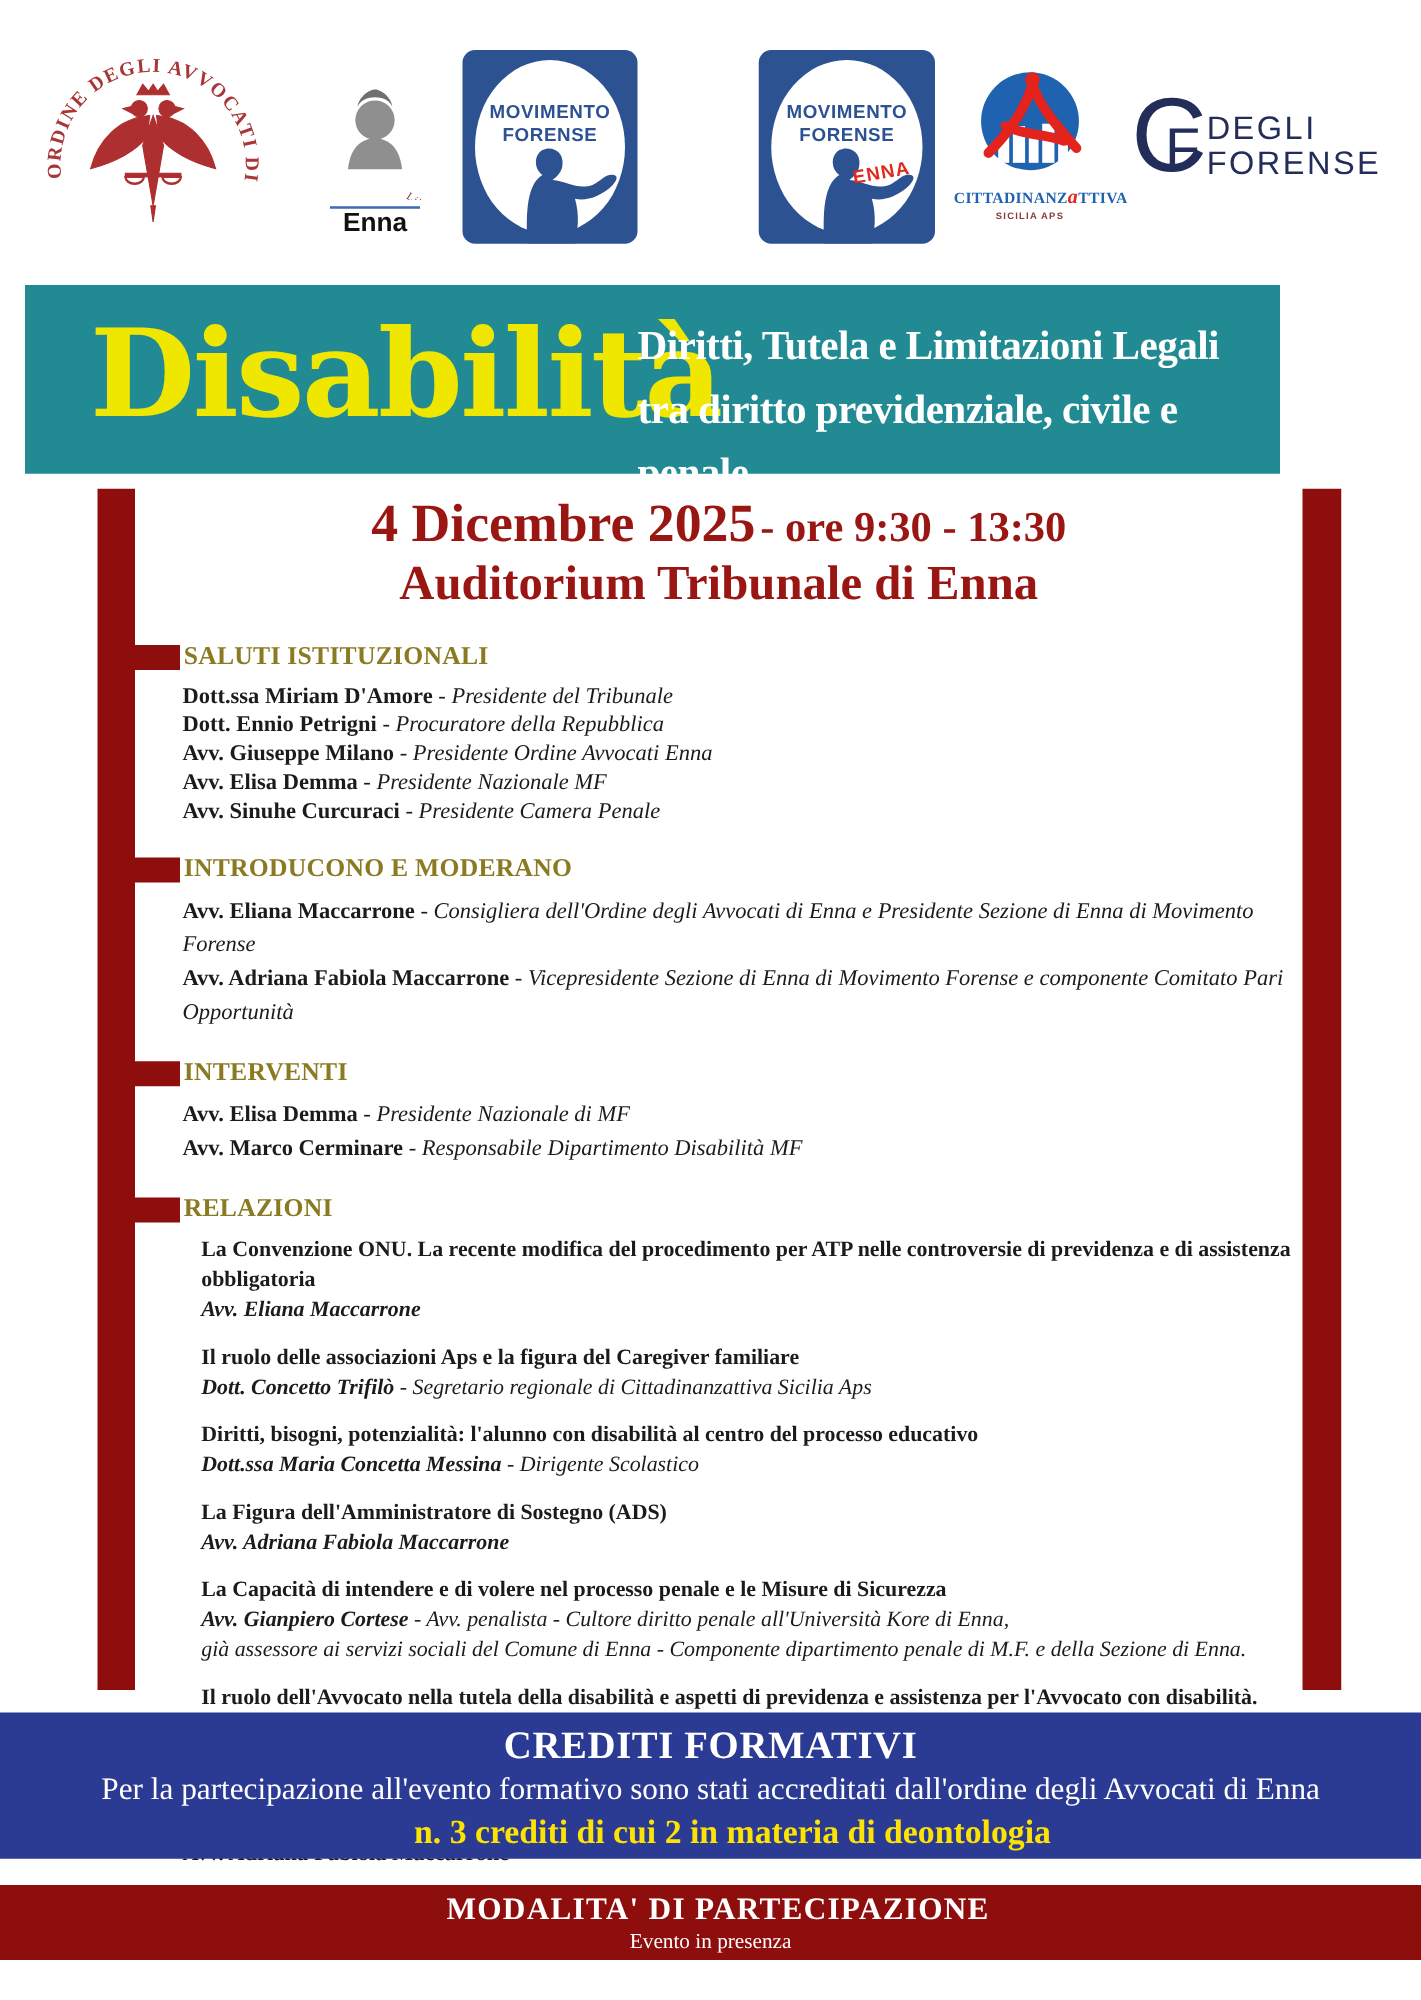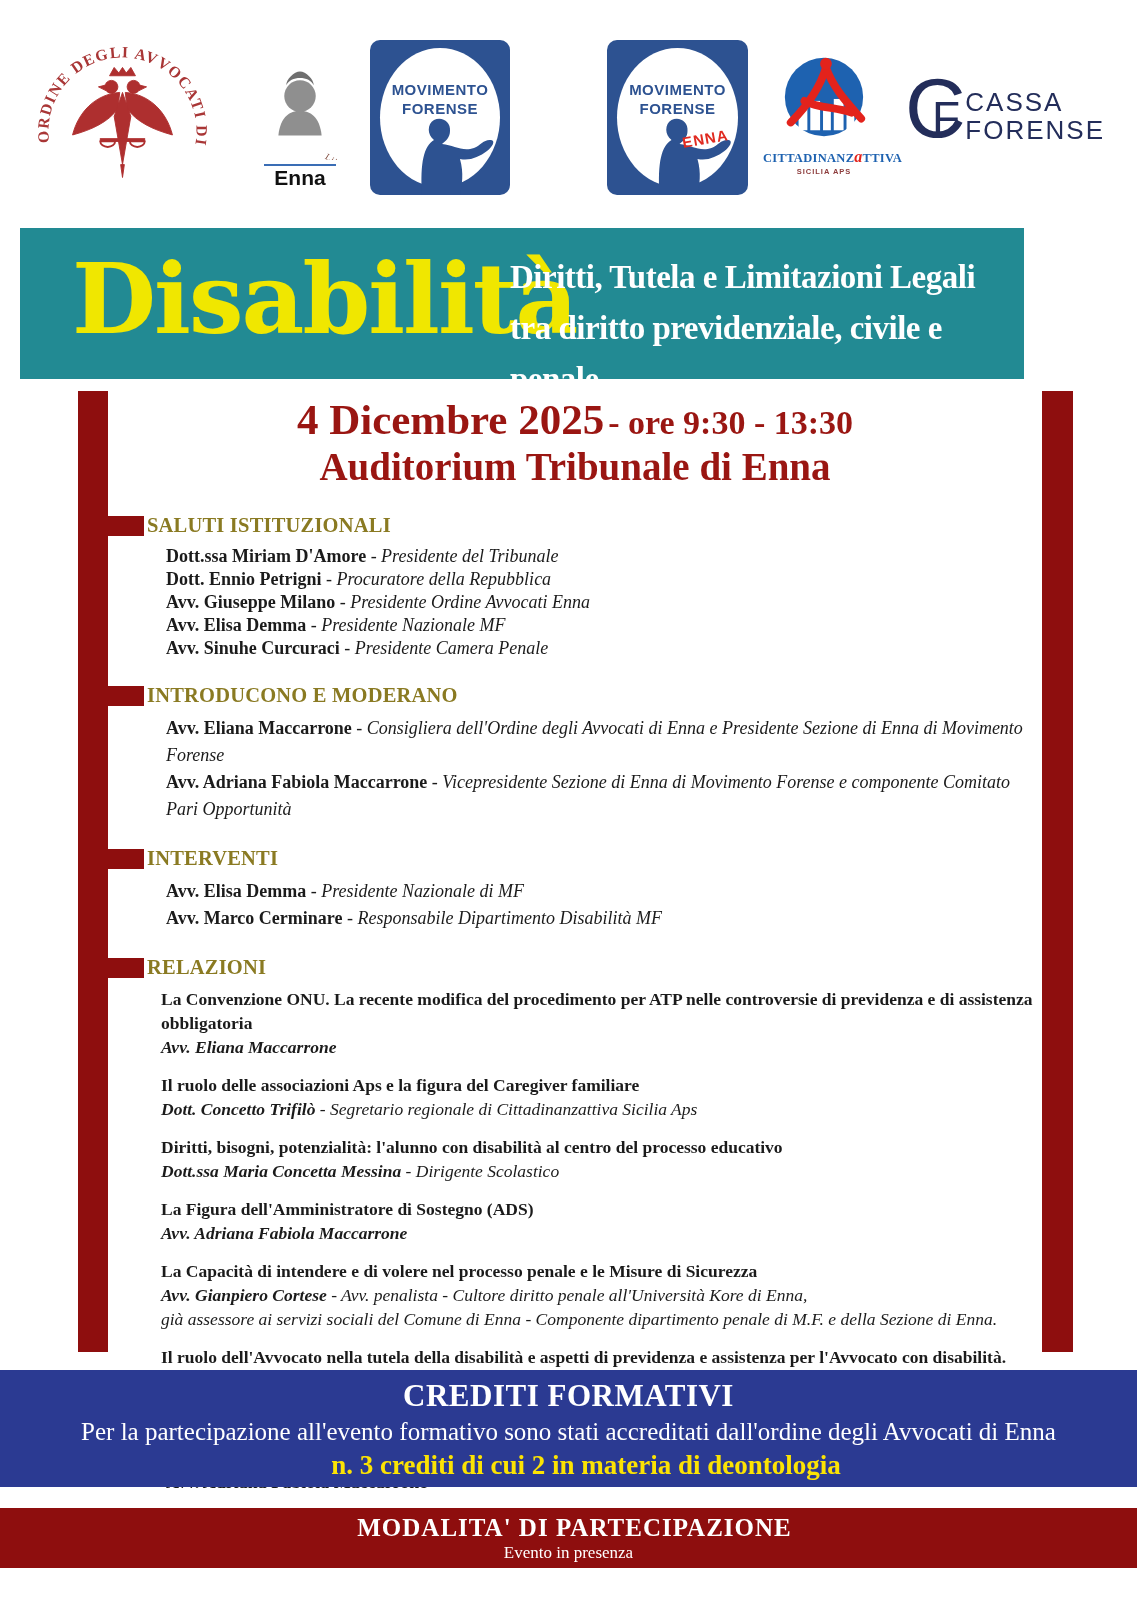--- a/index.html
+++ b/index.html
@@ -45,21 +45,21 @@
   
   .content{position:absolute;left:108px;top:391px;width:934px;}
   .event-head{text-align:center;color:#9a1612;font-weight:bold;margin-top:4px;}
   .event-head .t1{font-size:43px;}
   .event-head .t2{font-size:34px;}
   .event-head .venue{font-size:39px;line-height:46px;}
 
   .sec-head{display:flex;align-items:center;margin-top:24px;}
   .sec-head .tab{width:36px;height:20px;background:#8e0e0e;flex:0 0 auto;}
   .sec-head h2{margin:0 0 0 3px;font-size:20.5px;color:#8a7a22;letter-spacing:.2px;font-weight:bold;}
-  .plist{padding-left:58px;margin-top:8px;}
+  .plist{padding-left:38px;margin-top:8px;}
   .plist p{margin:0;font-size:18px;line-height:23px;}
   .plist.wide p{line-height:27px;}
   .plist i{font-style:italic;font-weight:normal;}
   .talks{padding-left:38px;margin-top:6px;}
   .talk{margin-top:14px;margin-left:15px;}
   .talk p{margin:0;font-size:17.5px;line-height:24px;}
   .talk .ttl{font-weight:bold;}
   .talk .bi{font-weight:bold;font-style:italic;}
   .first{margin-top:8px;}
 
@@ -169,21 +169,21 @@
       <div class="citta-name"><span>CITTADINANZ</span><span class="red-a">a</span><span>TTIVA</span></div>
       <div class="citta-sub">SICILIA APS</div>
     </div>
 
     <div class="logo cassa" style="left:905px;top:40px;width:200px;height:92px;">
       <div class="cf-mono">
         <span class="cf-c">C</span>
         <span class="cf-f">F</span>
       </div>
       <div class="cassa-words">
-        <div>CASSA</div>
+        <div>DEGLI</div>
         <div>FORENSE</div>
       </div>
     </div>
   </div>
 
   <div class="band">
     <div class="band-title">Disabilità</div>
     <div class="band-sub">
       <div>Diritti, Tutela e Limitazioni Legali</div>
       <div>tra diritto previdenziale, civile e penale</div>

